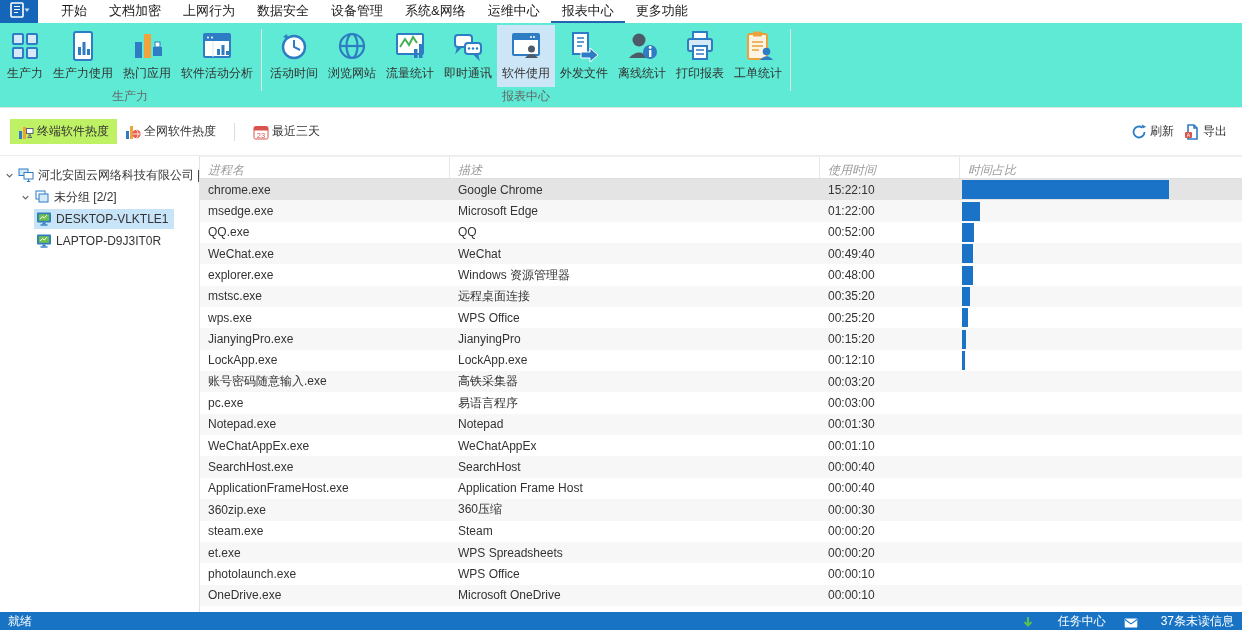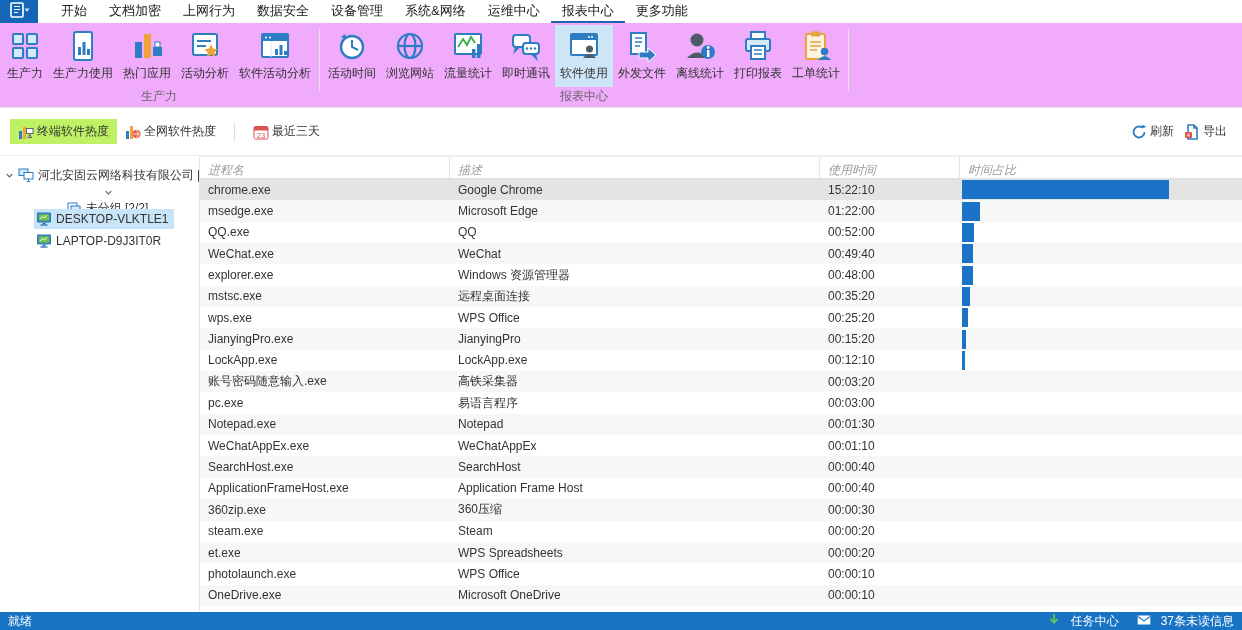--- a/index.html
+++ b/index.html
@@ -9,21 +9,21 @@
   
   .menubar { height:23px; display:flex; align-items:stretch; background:#fff; }
   .app-btn { width:38px; background:#1566b8; display:flex; align-items:center; justify-content:center; }
   .app-btn svg { width:22px; height:16px; }
   .tabs { display:flex; margin-left:12px; }
   .tab { padding:0 11px; display:flex; align-items:center; font-size:13px; color:#1a1a1a;
          border-bottom:2px solid transparent; white-space:nowrap; cursor:default; }
   .tab.active { border-bottom-color:#2463ae; }
 
   
-  .ribbon { height:85px; border-bottom:1px solid #e4e4e4; display:flex; padding-left:2px; background:#f0abfc; }
+  .ribbon { height:85px; border-bottom:1px solid #e4e4e4; display:flex; padding-left:2px; background:#5eead4; }
   .ribbon-group { display:flex; flex-direction:column; }
   .rg-items { display:flex; flex:1; align-items:flex-start; padding-top:2px; }
   .rg-label { text-align:center; color:#666; height:20px; line-height:18px; font-size:12px; }
   .rbtn { display:flex; flex-direction:column; align-items:center; padding:5px 5px 2px; min-width:46px; height:62px; }
   .rbtn.selected { background:#cde6f7; }
   .ric { width:32px; height:32px; display:block; }
   .ric svg { width:32px; height:32px; display:block; }
   .rlabel { margin-top:3px; font-size:12px; color:#333; white-space:nowrap; }
   .rg-divider { width:1px; background:#e2e2e2; margin:6px 3px 16px; }
 
@@ -58,21 +58,21 @@
   .trow.odd { background:#f7f7f7; }
   .trow.selected { background:#e4e4e4; }
   .td { padding-left:8px; white-space:nowrap; overflow:hidden; }
   .td.c3 { padding-left:2px; }
   .bar { height:19px; background:#1b73c7; }
 
   
   .statusbar { height:18px; background:#1873c5; color:#fff; display:flex; align-items:center;
                justify-content:space-between; padding:0 8px; }
   .sb-right { display:flex; gap:18px; }
-  .sb-item { display:flex; align-items:flex-start; gap:10px; }
+  .sb-item { display:flex; align-items:flex-end; gap:23px; }
   .sbic { width:14px; height:14px; display:flex; align-items:center; }
   .sbic svg { width:14px; height:14px; display:block; }
 </style>
 </head>
 <body>
 
 <div class="menubar">
   <div class="app-btn">
     <span><svg viewBox="0 0 22 16">
           <rect x="3" y="1" width="12" height="14" rx="1" fill="none" stroke="#fff" stroke-width="1.6"></rect>
@@ -129,31 +129,20 @@
               <rect x="13" y="4" width="7" height="24" fill="#f0a33a"></rect>
               <rect x="22" y="17" width="9" height="9" fill="#2e7cc3"></rect>
               <rect x="24" y="12" width="5" height="5" fill="#fff" stroke="#2e7cc3"></rect>
             </svg>
           </span>
           <span class="rlabel">热门应用</span>
         </div>
         <div class="rbtn">
           <span class="ric">
             <svg viewBox="0 0 32 32">
-              <rect x="4" y="4" width="24" height="21" rx="2" fill="#fff" stroke="#2e7cc3" stroke-width="2"></rect>
-              <line x1="8" y1="11" x2="22" y2="11" stroke="#2e7cc3" stroke-width="2"></line>
-              <line x1="8" y1="16" x2="17" y2="16" stroke="#2e7cc3" stroke-width="2"></line>
-              <path d="M22 14.5l2.2 4.1 4.6.6-3.3 3.2.8 4.6-4.3-2.2-4.1 2.2.8-4.6-3.3-3.2 4.6-.6z" fill="#f0a33a"></path>
-            </svg>
-          </span>
-          <span class="rlabel">活动分析</span>
-        </div>
-        <div class="rbtn">
-          <span class="ric">
-            <svg viewBox="0 0 32 32">
               <rect x="3" y="4" width="26" height="23" rx="1" fill="#fff" stroke="#2e7cc3" stroke-width="2"></rect>
               <rect x="3" y="4" width="26" height="7" fill="#2e7cc3"></rect>
               <circle cx="7" cy="7.5" r="1" fill="#fff"></circle>
               <circle cx="11" cy="7.5" r="1" fill="#fff"></circle>
               <line x1="12" y1="11" x2="12" y2="27" stroke="#dbe7f2"></line>
               <g fill="#2e7cc3">
                 <rect x="16" y="19" width="3" height="6"></rect>
                 <rect x="20.5" y="15" width="3" height="10"></rect>
                 <rect x="25" y="21" width="3" height="4"></rect>
               </g>
@@ -357,21 +346,21 @@
           <span class="tic">
             <svg viewBox="0 0 16 16">
               <rect x="1" y="2" width="9" height="6.5" fill="#d6e9f8" stroke="#2e7cc3"></rect>
               <rect x="6" y="5.5" width="9" height="6.5" fill="#fff" stroke="#2e7cc3"></rect>
               <path d="M10.5 12v2M8.8 14.5h3.5" stroke="#2e7cc3"></path>
             </svg>
           </span>
           <span class="tree-label">河北安固云网络科技有限公司  [2/2]</span>
         </span>
       </div>
-      <div class="tree-item" style="padding-left: 18px; flex-direction: column;">
+      <div class="tree-item" style="padding-left: 18px;">
         <span class="tree-exp">
           <svg viewBox="0 0 12 12">
             <path d="M3 4.5l3 3 3-3" fill="none" stroke="#666" stroke-width="1.4"></path>
           </svg>
         </span>
         <span class="tree-label-wrap">
           <span class="tic">
             <svg viewBox="0 0 16 16">
               <rect x="2" y="2" width="9" height="8" fill="#fff" stroke="#2e7cc3"></rect>
               <rect x="5" y="5" width="9" height="8" fill="#d6e9f8" stroke="#2e7cc3"></rect>

